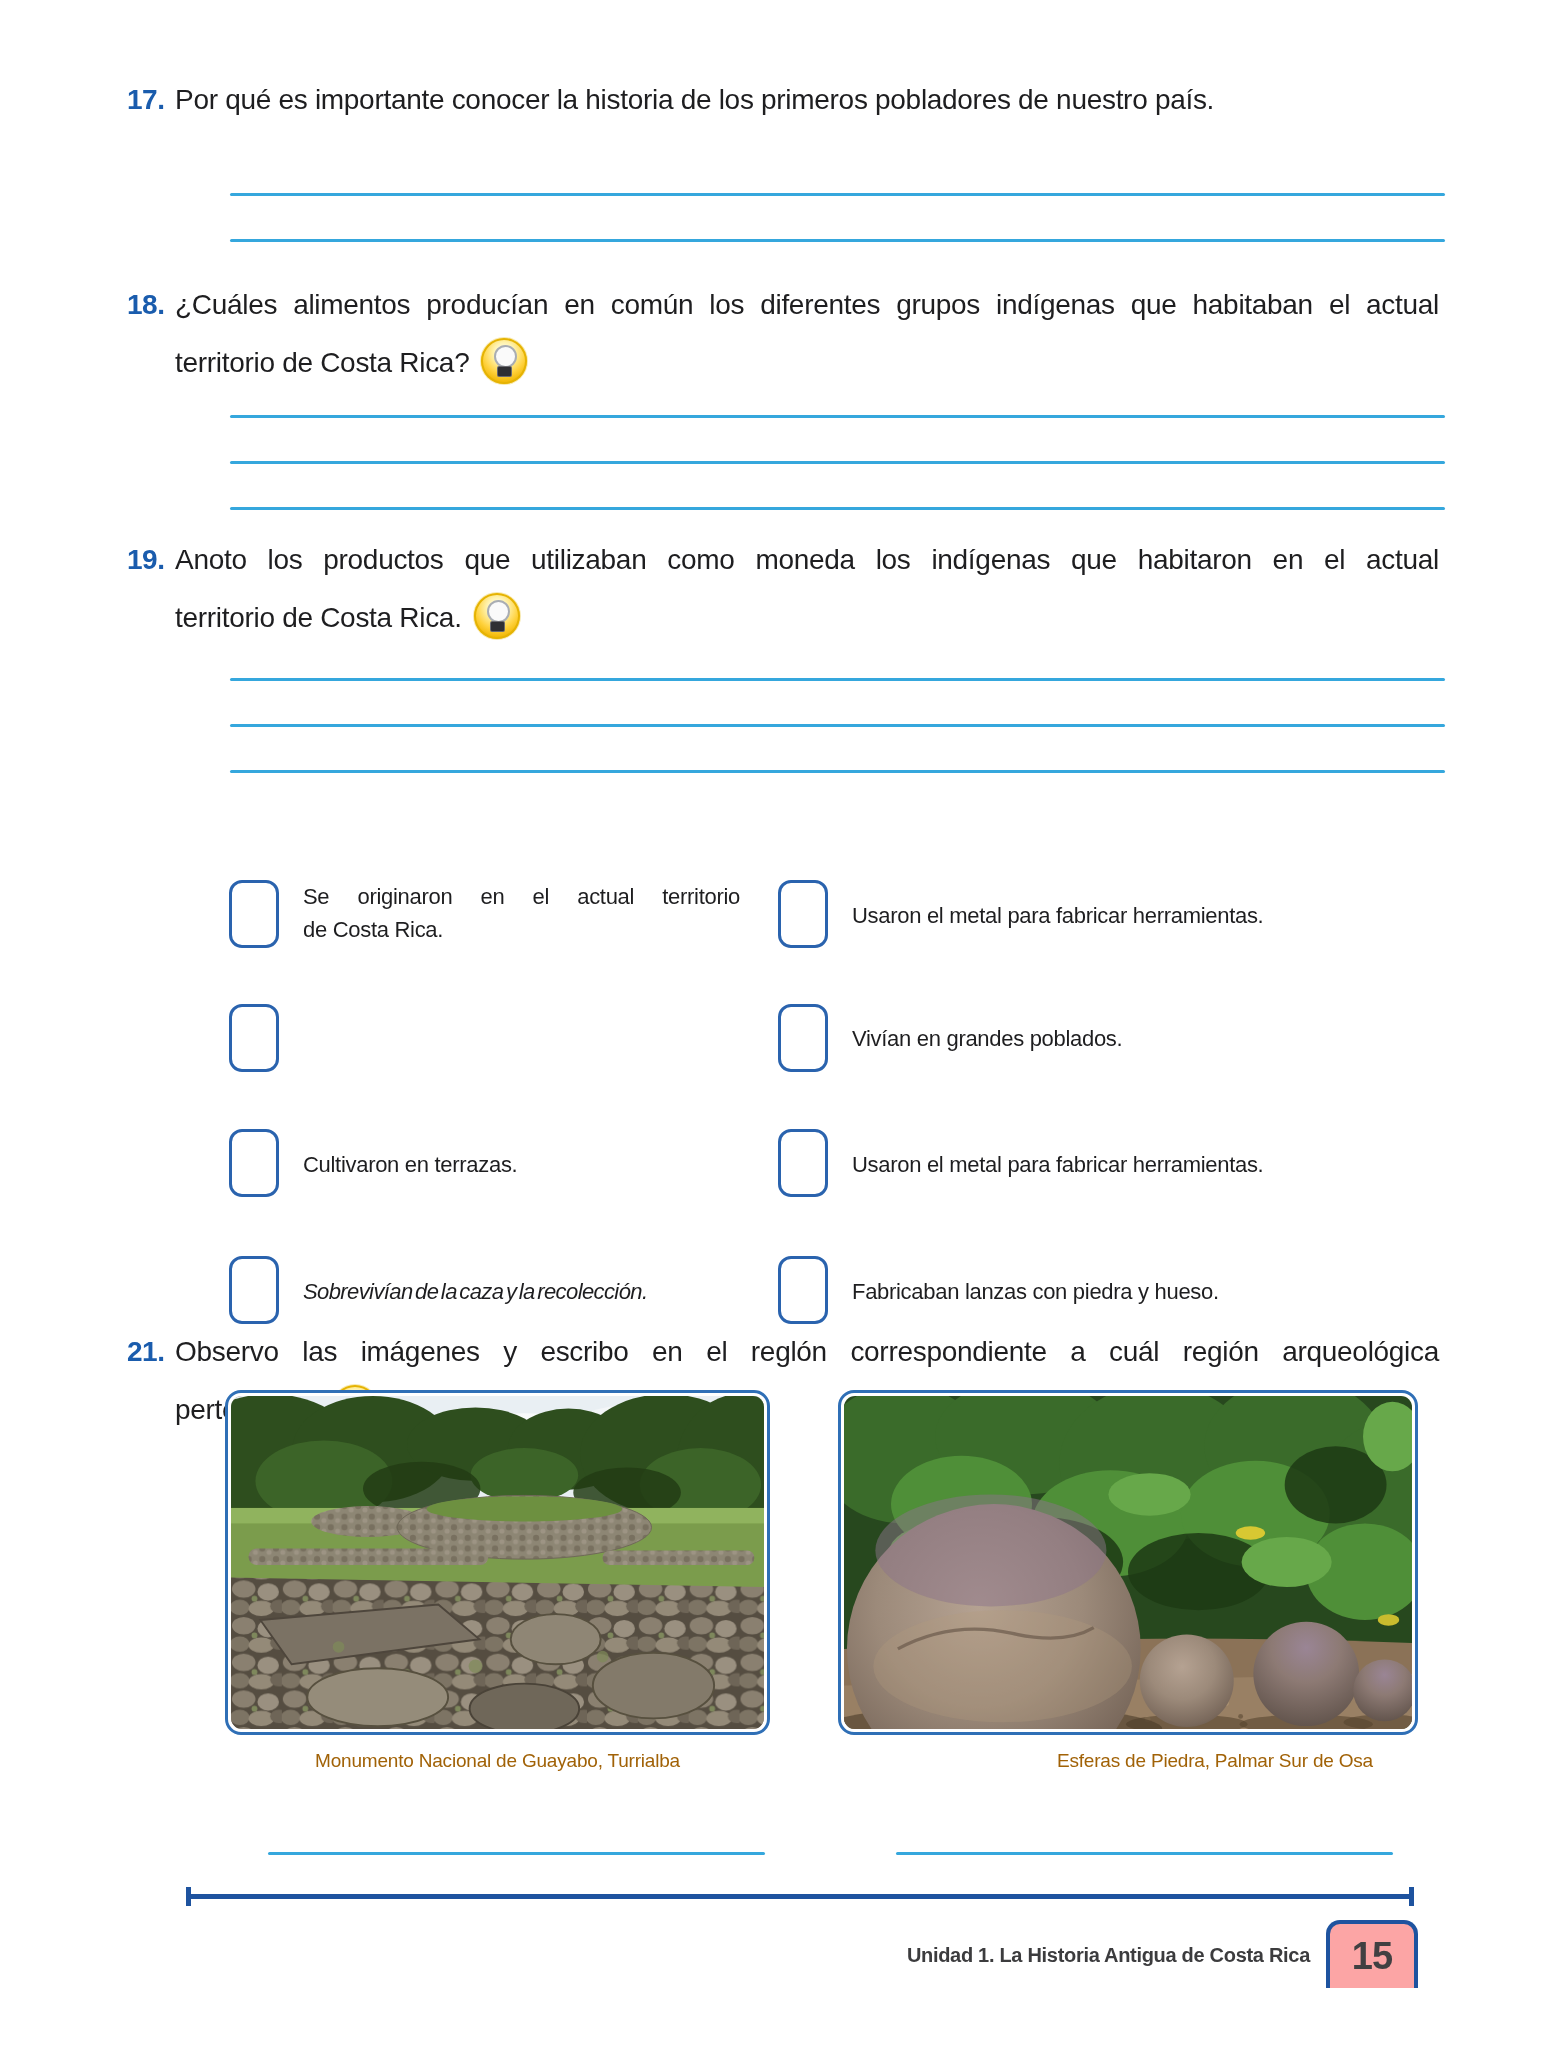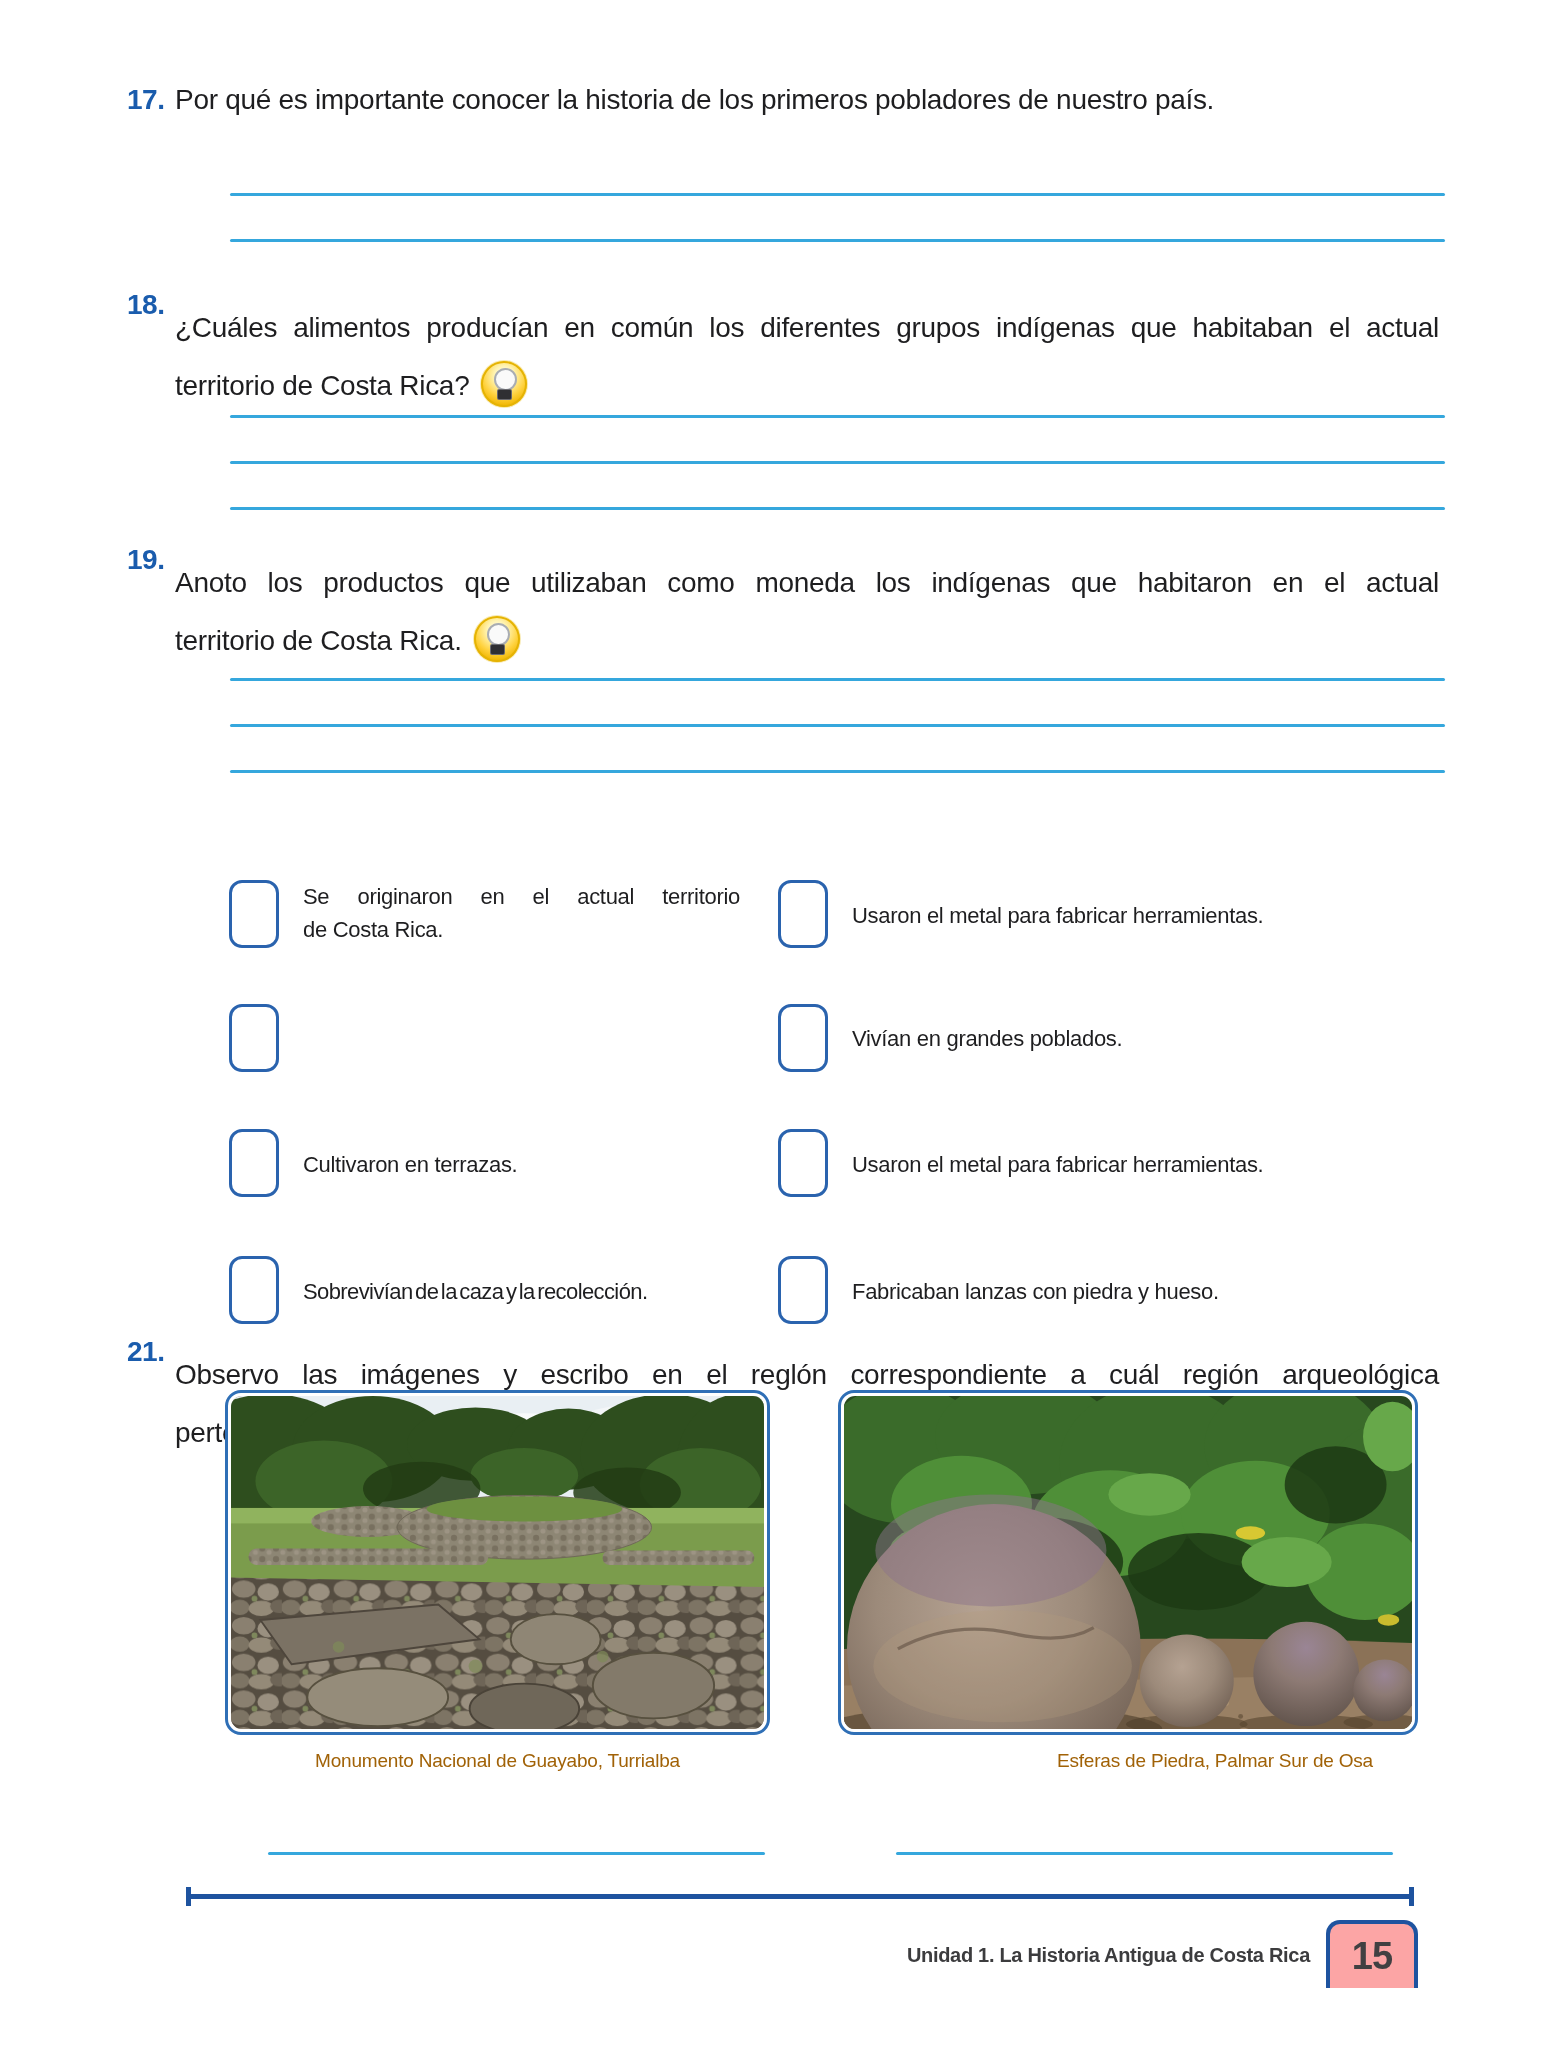--- a/index.html
+++ b/index.html
@@ -4,40 +4,40 @@
 <style>
   html,body{margin:0;padding:0;background:#fff;}
   #page{position:relative;width:1564px;height:2048px;background:#ffffff;overflow:hidden;
         font-family:"Liberation Sans", sans-serif;color:#1e1e20;}
 
   
   .q{position:absolute;left:127px;width:1312px;font-size:28px;letter-spacing:-0.3px;
      line-height:43px;color:#1e1e20;padding-left:48px;box-sizing:border-box;}
   .qnum{position:absolute;left:0;top:0;color:#1a5cad;font-weight:bold;letter-spacing:-0.5px;}
   .qline{display:block;}
-  .j{text-align:justify;text-align-last:justify;margin-top:23px;}
+  .j{text-align:justify;text-align-last:justify;}
 
   
   .aline{position:absolute;left:230px;width:1215px;height:3px;background:#35a7dd;border-radius:2px;}
 
   
   .hint{display:inline-block;width:46px;height:46px;margin-left:12px;border-radius:50%;
         position:relative;top:12px;
         background:radial-gradient(circle at 50% 32%, #ffffff 0%, #fff3b0 26%, #ffd23e 55%, #f0b500 78%, #d99c00 100%);
         box-shadow:inset 0 0 0 2px #e5b304, 0 0 0 1px #f7e9b0;}
   .hint::before{content:'';position:absolute;left:13px;top:7px;width:19px;height:19px;border-radius:50%;
         background:#fafafa;border:2px solid #a9adb3;}
   .hint::after{content:'';position:absolute;left:17px;top:29px;width:13px;height:9px;
         background:#2f2f33;border-radius:1px;box-shadow:0 0 0 1px #6a6a70;}
 
   
   .cb{position:absolute;width:44px;height:62px;background:#fff;border:3px solid #2a63ae;border-radius:13px;}
   .opt{position:absolute;font-size:22px;letter-spacing:-0.3px;color:#1e1e20;line-height:33px;}
   .opt .j2{display:block;text-align:justify;text-align-last:justify;}
-  .tight{letter-spacing:-0.6px;word-spacing:-3px;}
+  .tight{letter-spacing:-0.6px;word-spacing:-3px;font-style:italic;}
 
   
   .figure{position:absolute;top:1390px;height:345px;box-sizing:border-box;border:3px solid #2f6fb6;
           border-radius:16px;background:#fff;padding:3px;}
   .ph{width:100%;height:100%;border-radius:11px;overflow:hidden;}
   .ph svg{width:100%;height:100%;display:block;}
 
   .cap{position:absolute;top:1750px;font-size:19px;letter-spacing:-0.2px;color:#a16207;text-align:center;}
 
   

